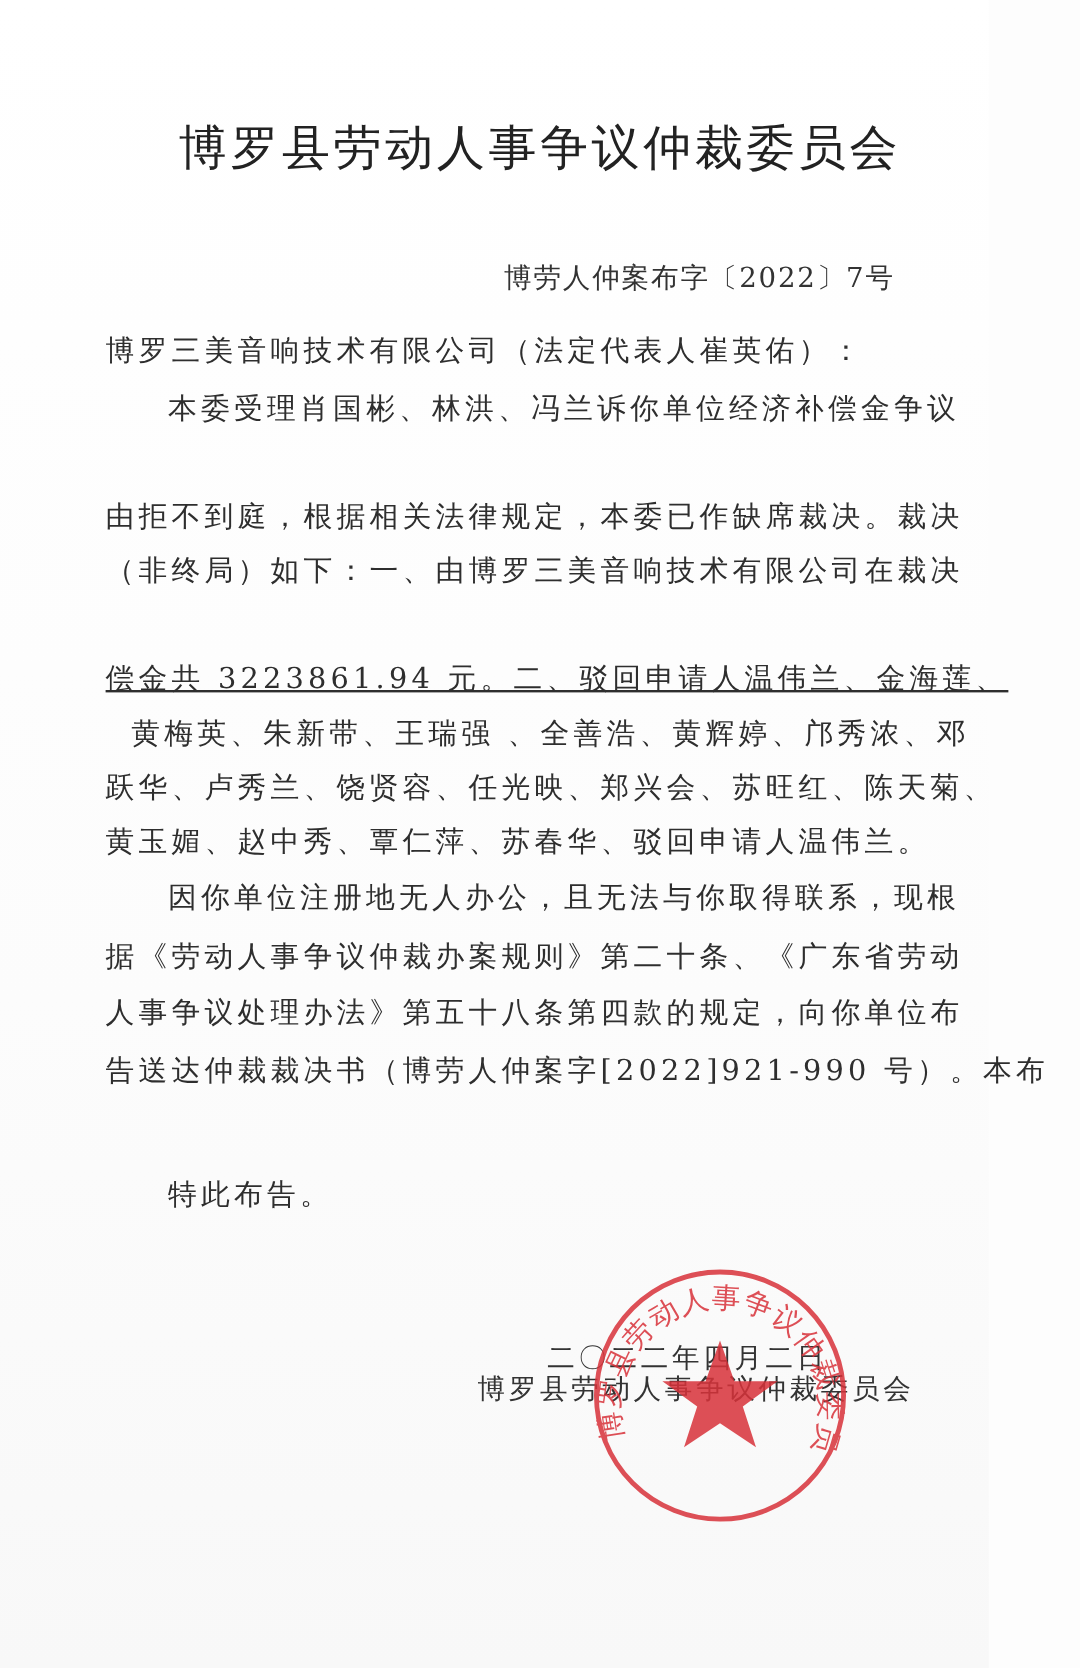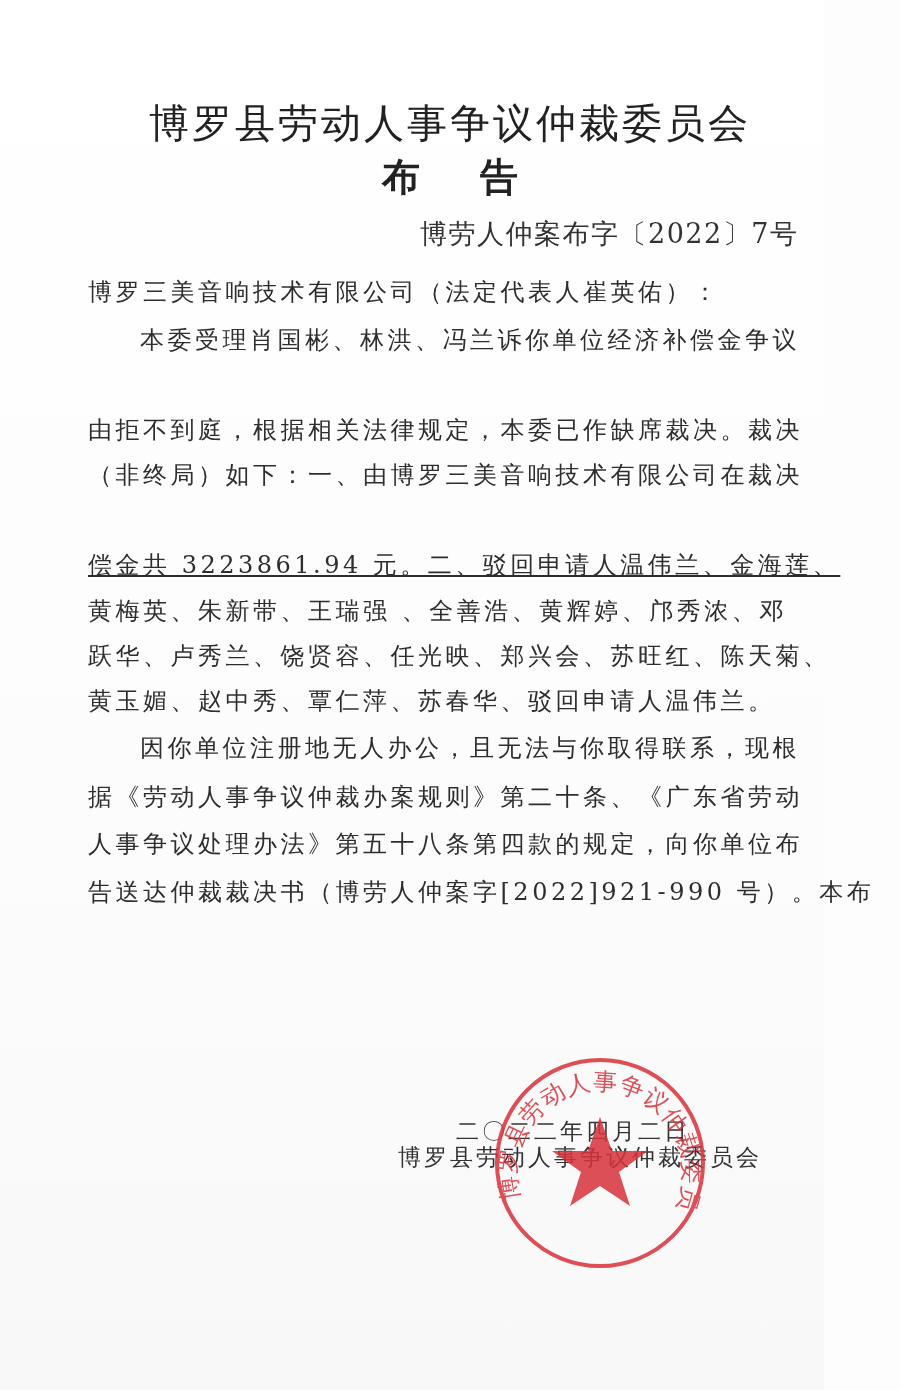--- a/index.html
+++ b/index.html
@@ -41,21 +41,21 @@
       letter-spacing: 60px;
       padding-left: 60px;
       box-sizing: border-box;
       color: #222;
       margin: 0;
     }
     .docno {
       position: absolute;
       left: 420px;
       top: 216px;
-      font-size: 27px;
+      font-size: 23px;
       letter-spacing: 1.5px;
       color: #333;
     }
     .line {
       position: absolute;
       left: 88px;
       width: 720px;
       font-size: 24px;
       letter-spacing: 3.5px;
       white-space: nowrap;
@@ -79,37 +79,37 @@
       z-index: 2;
       opacity: 0.85;
     }
   </style>
 </head>
 <body>
 
 <div class="page">
 
   <h1 class="title">博罗县劳动人事争议仲裁委员会</h1>
-  <h2 class="subtitle">布告</h2>
   <div class="docno">博劳人仲案布字〔2022〕7号</div>
 
   <div class="line" style="top:276px;">博罗三美音响技术有限公司（法定代表人崔英佑）：</div>
 
   <div class="line indent" style="top:324px;">本委受理肖国彬、林洪、冯兰诉你单位经济补偿金争议</div>
   <div class="line" style="top:414px;">由拒不到庭，根据相关法律规定，本委已作缺席裁决。裁决</div>
   <div class="line" style="top:459px;">（非终局）如下：一、由博罗三美音响技术有限公司在裁决</div>
   <div class="line" style="top:549px;text-decoration:underline;">偿金共 3223861.94 元。二、驳回申请人温伟兰、金海莲、</div>
-  <div class="line" style="top:595px;">黄梅英、朱新带、王瑞强 、全善浩、黄辉婷、邝秀浓、邓</div>
+  <div class="line" style="top:595px;text-align:right;">黄梅英、朱新带、王瑞强 、全善浩、黄辉婷、邝秀浓、邓</div>
   <div class="line" style="top:640px;">跃华、卢秀兰、饶贤容、任光映、郑兴会、苏旺红、陈天菊、</div>
   <div class="line" style="top:685px;">黄玉媚、赵中秀、覃仁萍、苏春华、驳回申请人温伟兰。</div>
 
   <div class="line indent" style="top:732px;">因你单位注册地无人办公，且无法与你取得联系，现根</div>
   <div class="line" style="top:781px;">据《劳动人事争议仲裁办案规则》第二十条、《广东省劳动</div>
   <div class="line" style="top:828px;">人事争议处理办法》第五十八条第四款的规定，向你单位布</div>
   <div class="line" style="top:876px;">告送达仲裁裁决书（博劳人仲案字[2022]921-990 号）。本布</div>
+  <div class="line indent" style="top:979px;">特此布告。</div>
 
   <div class="sign" style="left:398px; top:1142px;">博罗县劳动人事争议仲裁委员会</div>
   <div class="sign" style="left:456px; top:1116px;">二〇二二年四月二日</div>
 
   <svg class="stamp" viewBox="0 0 220 220" xmlns="http://www.w3.org/2000/svg">
     <defs>
       <path id="arc" d="M 32 150 A 84 84 0 1 1 188 150" fill="none"></path>
     </defs>
     <circle cx="110" cy="108" r="103" fill="none" stroke="#d8323a" stroke-width="4"></circle>
     <text font-size="24" fill="#d8323a" font-family="DejaVu Serif, serif" letter-spacing="1">

